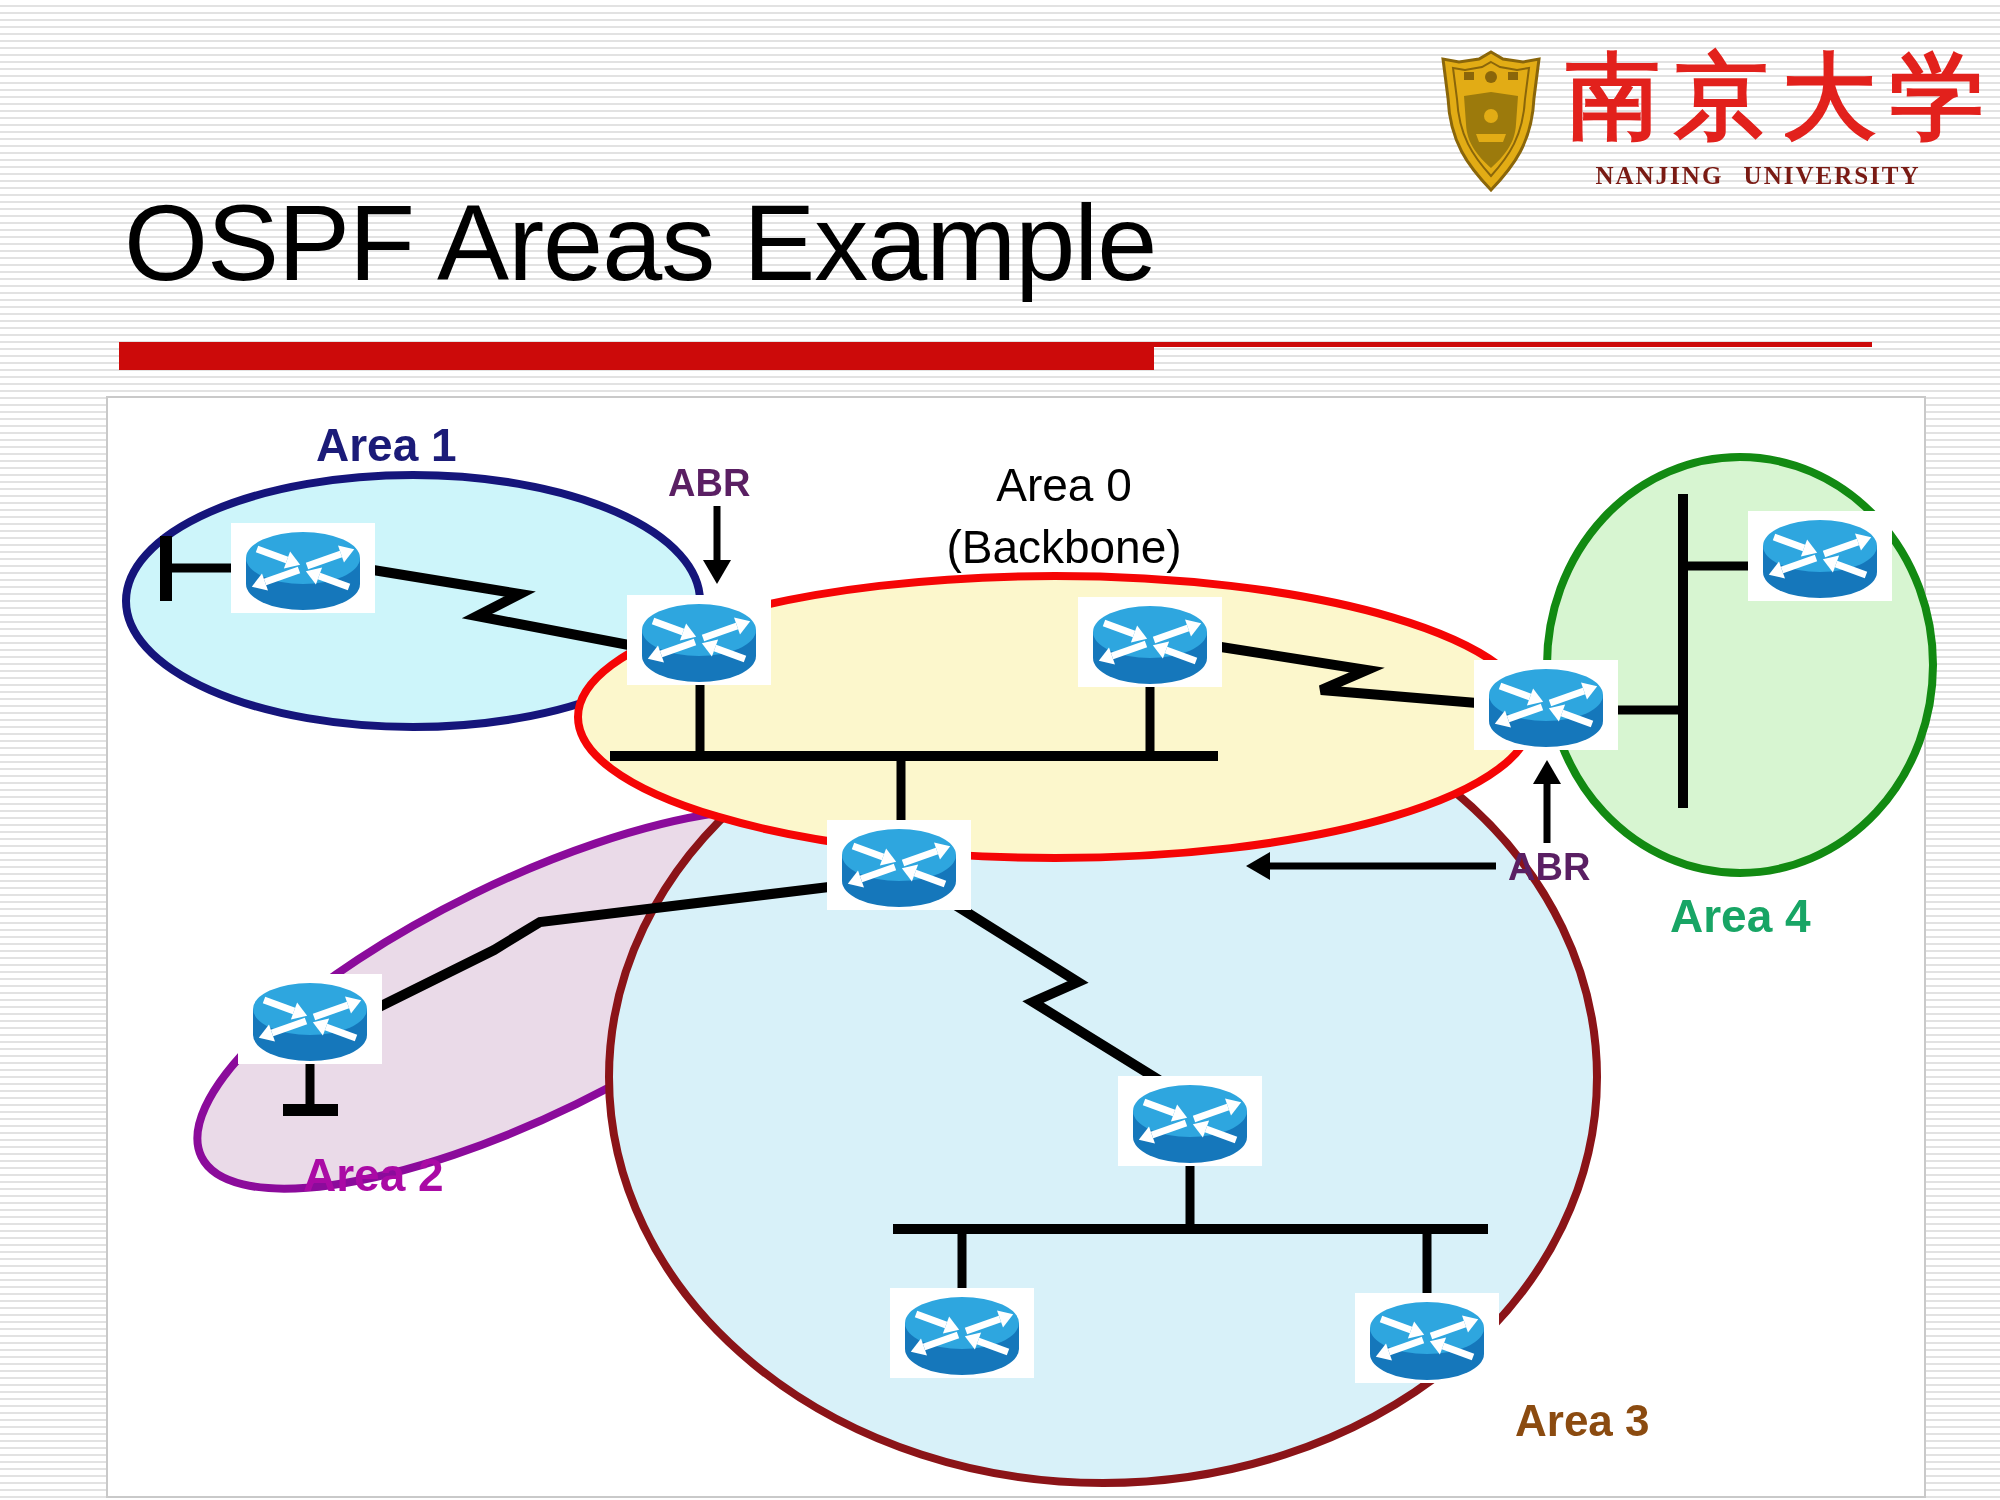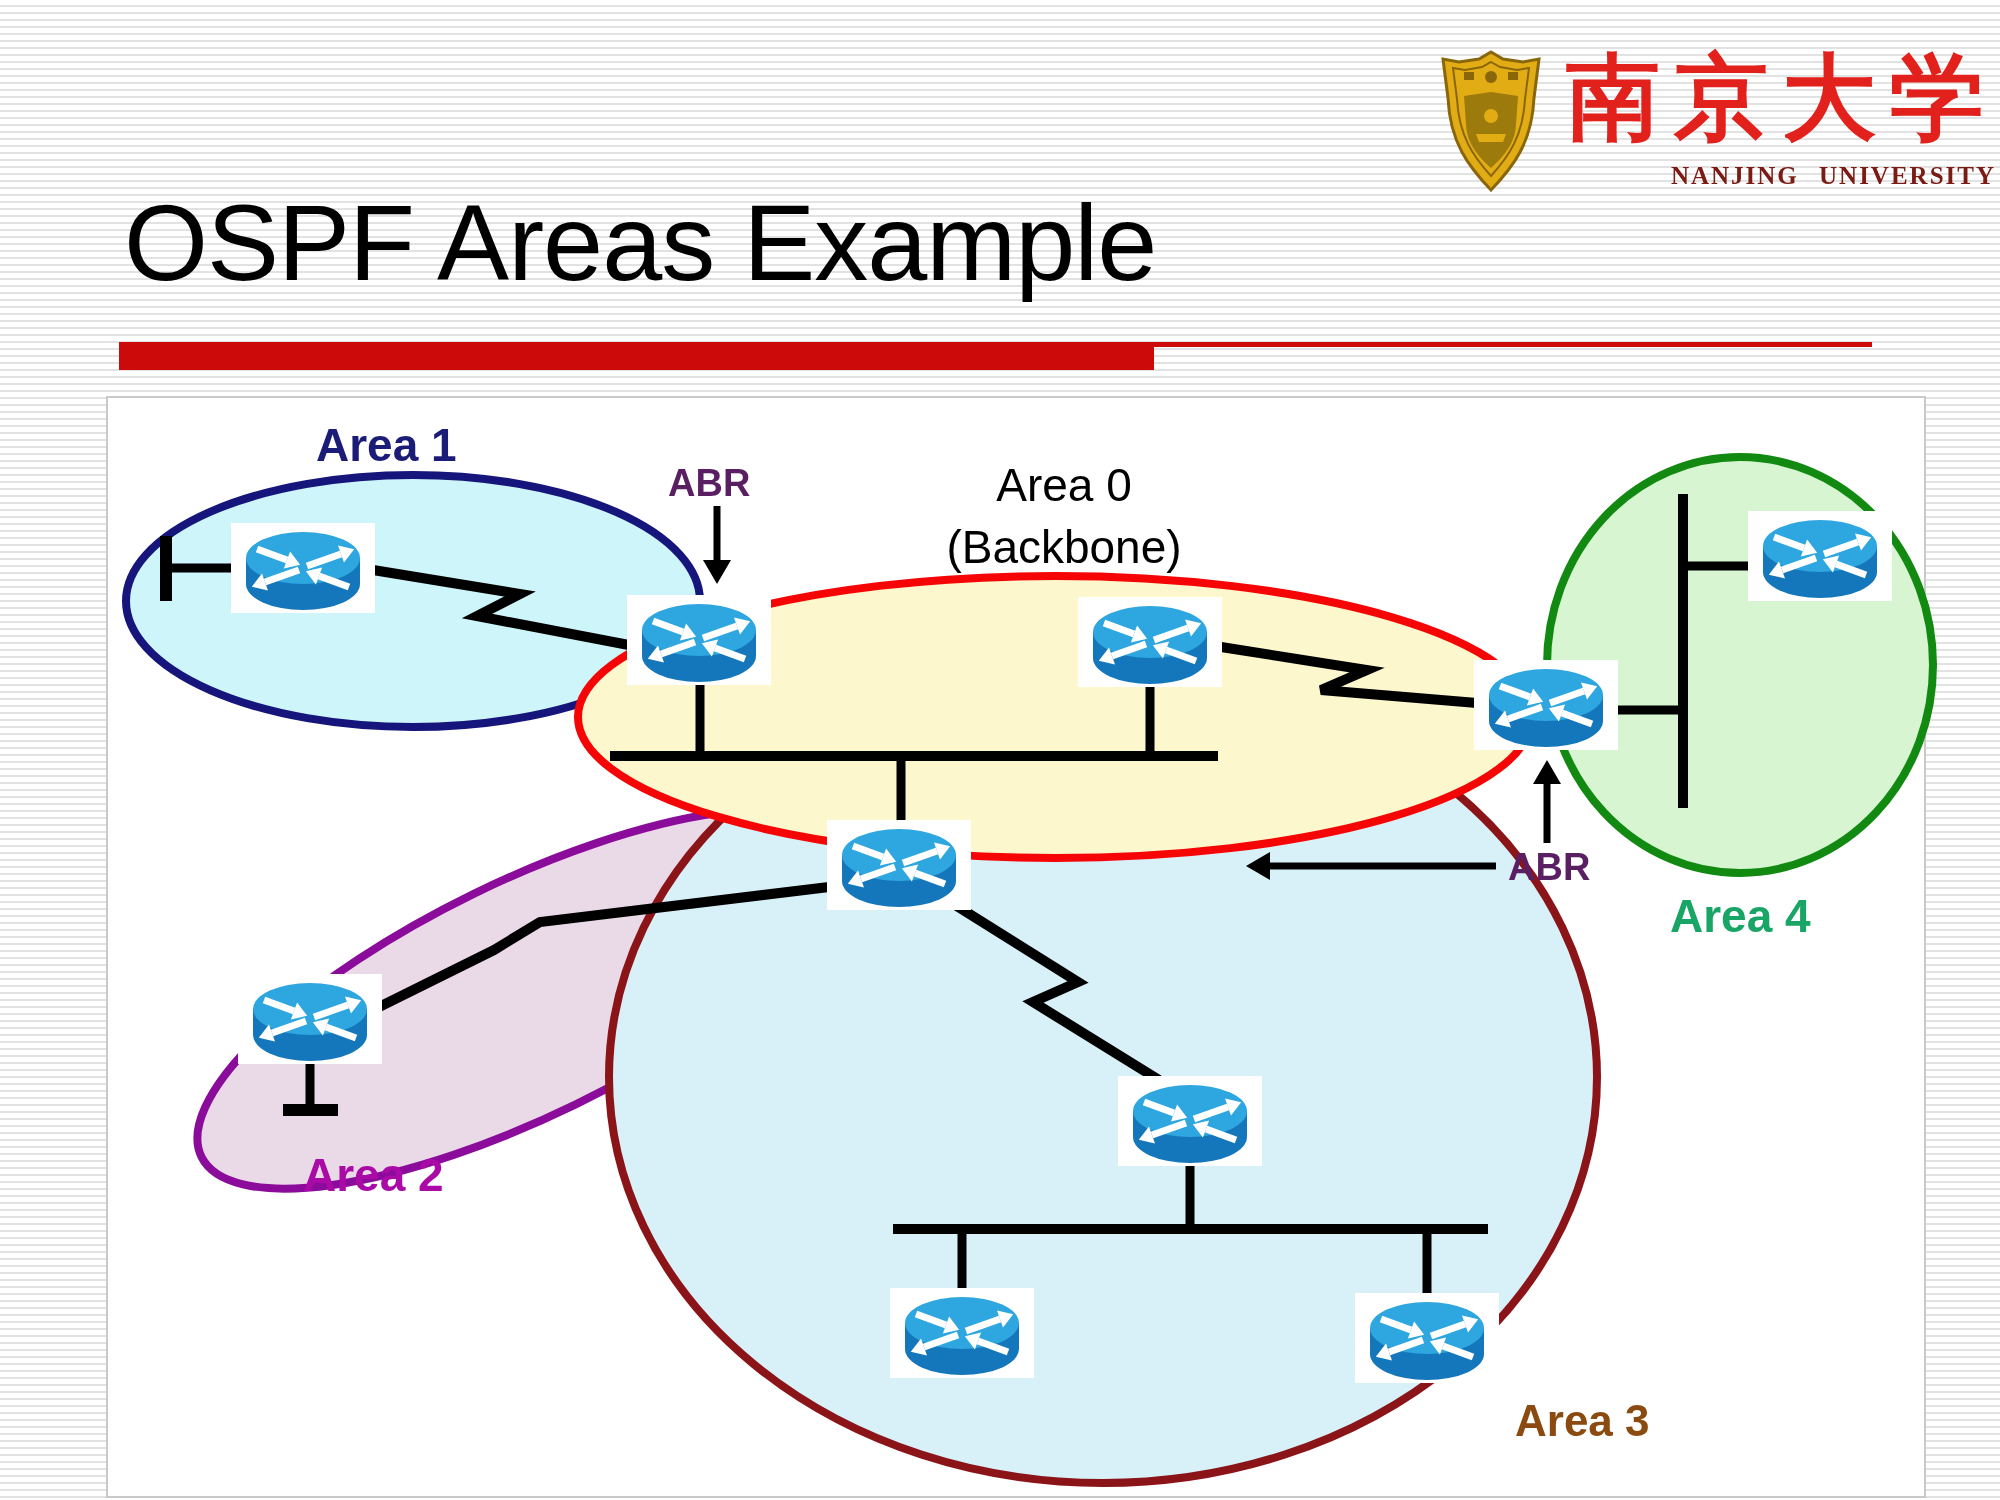--- a/index.html
+++ b/index.html
@@ -12,24 +12,24 @@
     position:absolute;left:124px;top:186px;font-size:108px;line-height:1.05;
     color:#000;white-space:nowrap;letter-spacing:-1px;
   }
   .title-bar{position:absolute;left:119px;top:342px;width:1035px;height:28px;}
   .title-bar-line{position:absolute;left:1154px;top:342px;width:718px;height:5px;}
   .logo{position:absolute;left:1436px;top:46px;width:560px;height:160px;}
   .logo-shield{position:absolute;left:0;top:4px;width:110px;height:142px;}
   .logo-cn{
     position:absolute;left:130px;top:0px;width:430px;font-size:94px;font-weight:700;
     letter-spacing:14px;white-space:nowrap;line-height:1.1;
-    font-family:Liberation Sans, sans-serif;
+    font-family:Liberation Serif, serif;
   }
   .logo-en{
-    position:absolute;left:116px;top:116px;width:444px;text-align:right;
+    position:absolute;left:100px;top:116px;width:444px;text-align:center;
     font-family:"Liberation Serif",serif;font-weight:700;font-size:25px;
     letter-spacing:2px;word-spacing:12px;white-space:nowrap;
   }
   .diagram-panel{
     position:absolute;left:106px;top:396px;width:1820px;height:1102px;
     background:#ffffff;border:2px solid #c9c9c9;box-sizing:border-box;
   }
   svg.diagram{position:absolute;left:0;top:0;width:2000px;height:1500px;}
   svg.diagram text{font-family:"Liberation Sans",sans-serif;}
 </style>

